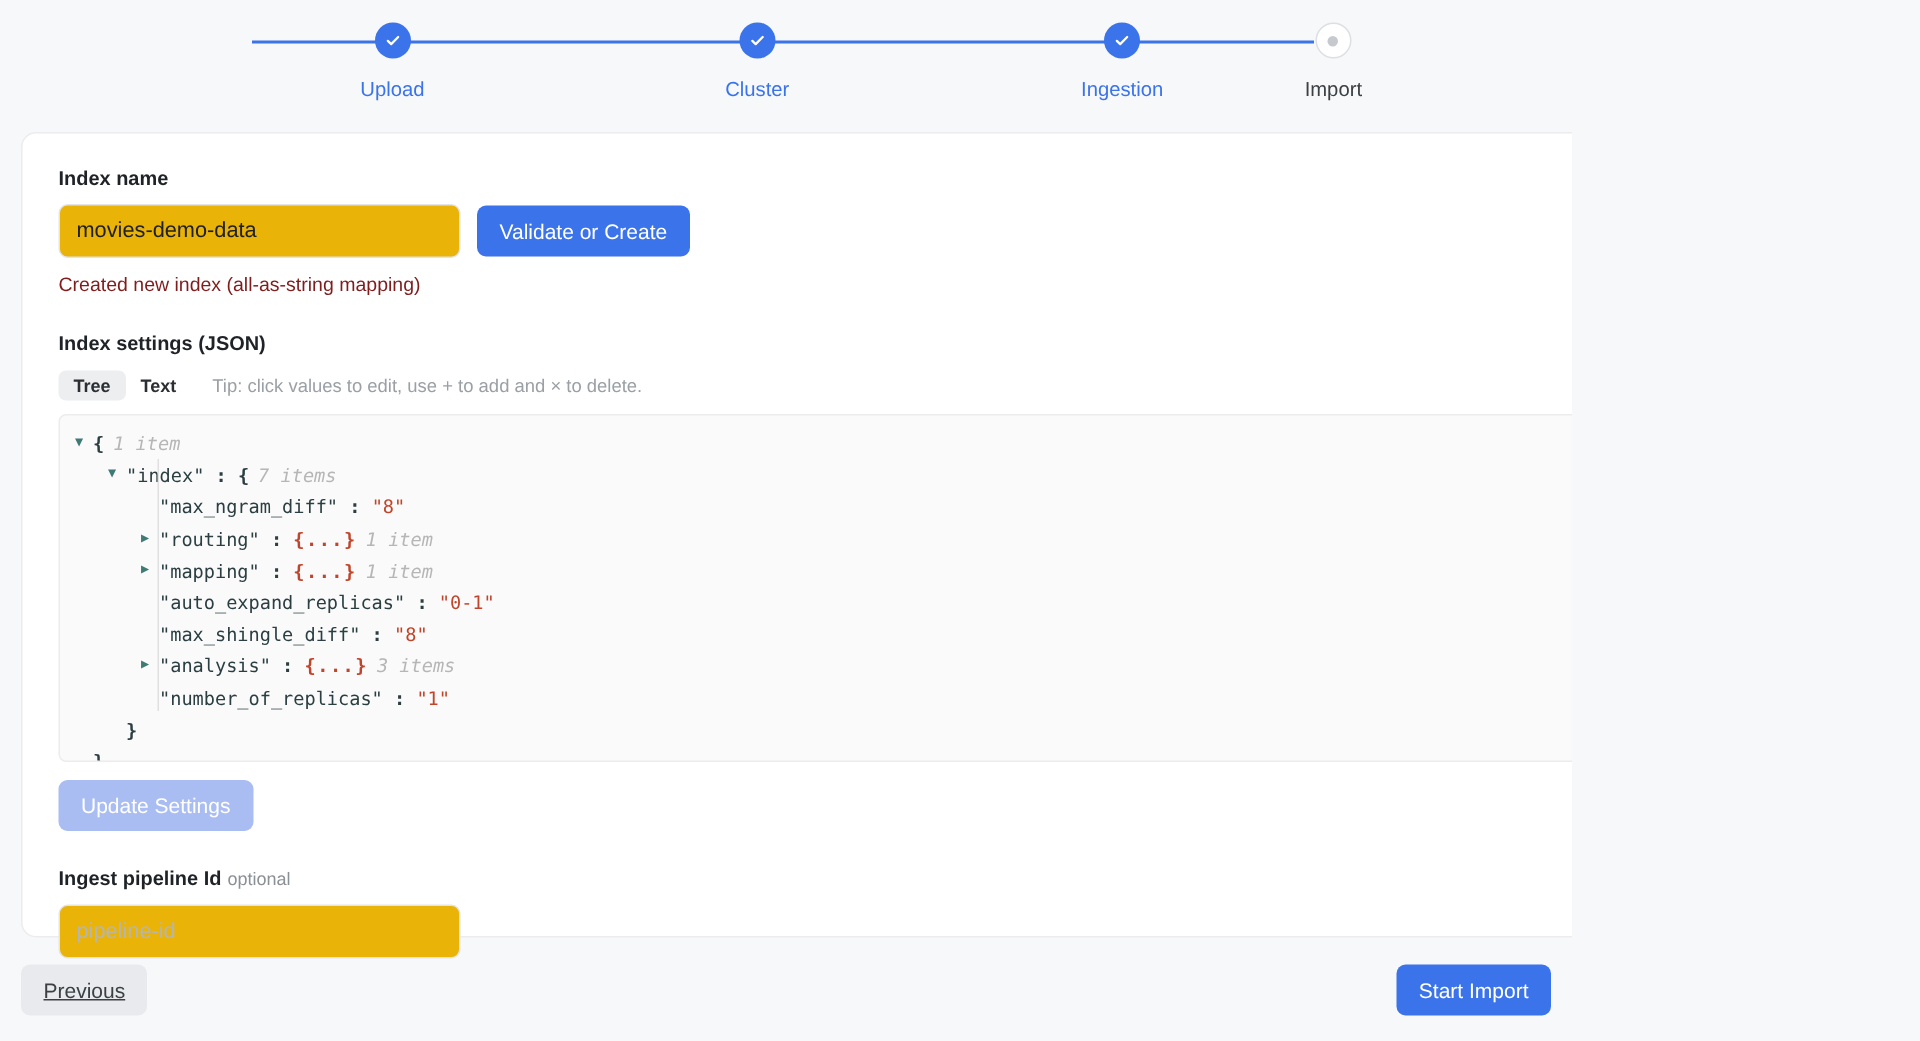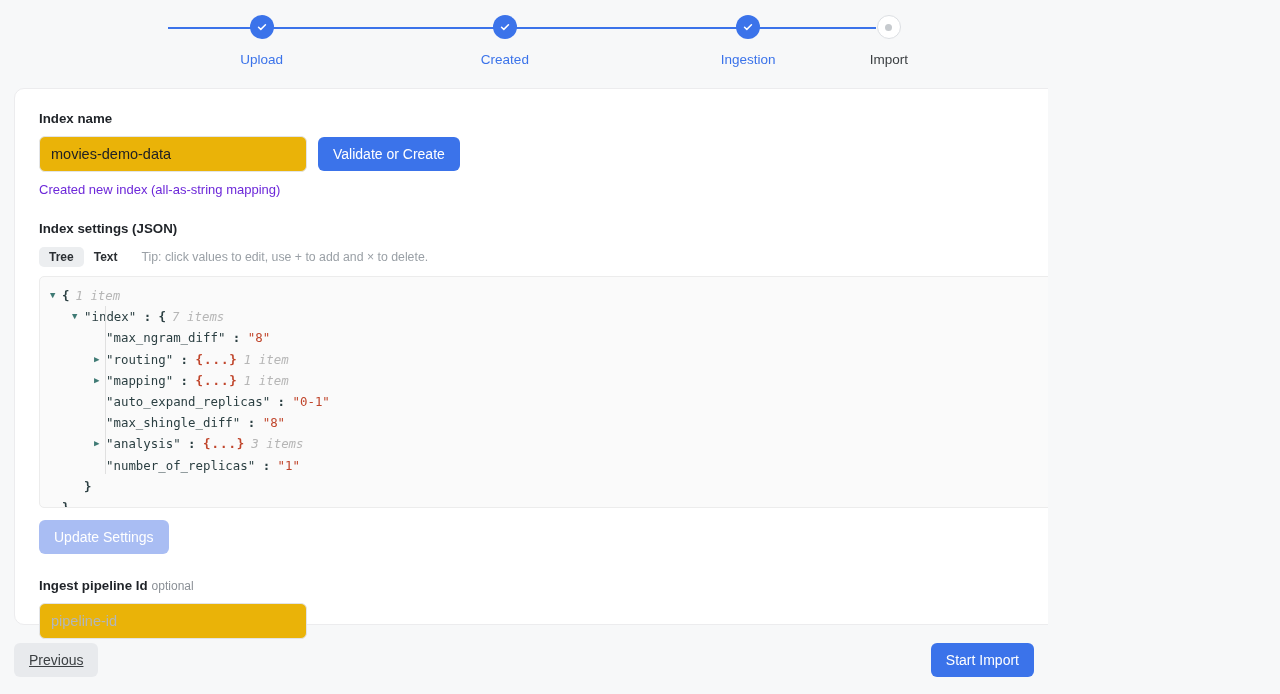--- a/index.html
+++ b/index.html
@@ -155,21 +155,21 @@
     color: #3c4043;
     font-size: 14px;
     height: 34px;
     padding: 0 15px;
     text-decoration: underline;
   }
 
   .status-msg {
     margin-top: 10px;
     font-size: 13px;
-    color: #6d28d9;
+    color: #7f1d1d;
     line-height: 16px;
   }
 
   .section-title {
     margin-top: 23px;
     font-size: 13.3px;
     font-weight: bold;
     color: #1f2328;
     line-height: 16px;
   }
@@ -276,21 +276,21 @@
         </div>
         <div class="step-label active">Upload</div>
       </div>
 
       <div class="step">
         <div class="step-dot done">
           <svg class="check" viewBox="0 0 16 16">
             <path d="M3.4 8.3 L6.4 11.2 L12.6 4.9" fill="none" stroke="#ffffff" stroke-width="2" stroke-linecap="round" stroke-linejoin="round"></path>
           </svg>
         </div>
-        <div class="step-label active">Created</div>
+        <div class="step-label active">Cluster</div>
       </div>
 
       <div class="step">
         <div class="step-dot done">
           <svg class="check" viewBox="0 0 16 16">
             <path d="M3.4 8.3 L6.4 11.2 L12.6 4.9" fill="none" stroke="#ffffff" stroke-width="2" stroke-linecap="round" stroke-linejoin="round"></path>
           </svg>
         </div>
         <div class="step-label active">Ingestion</div>
       </div>

